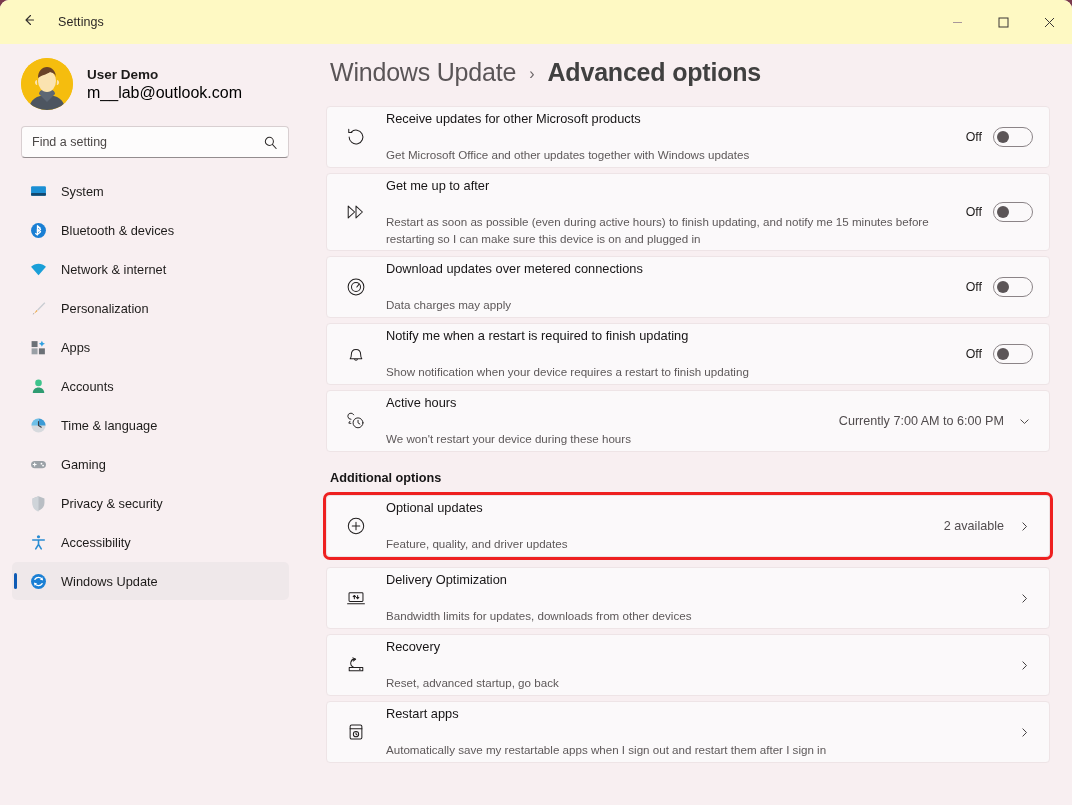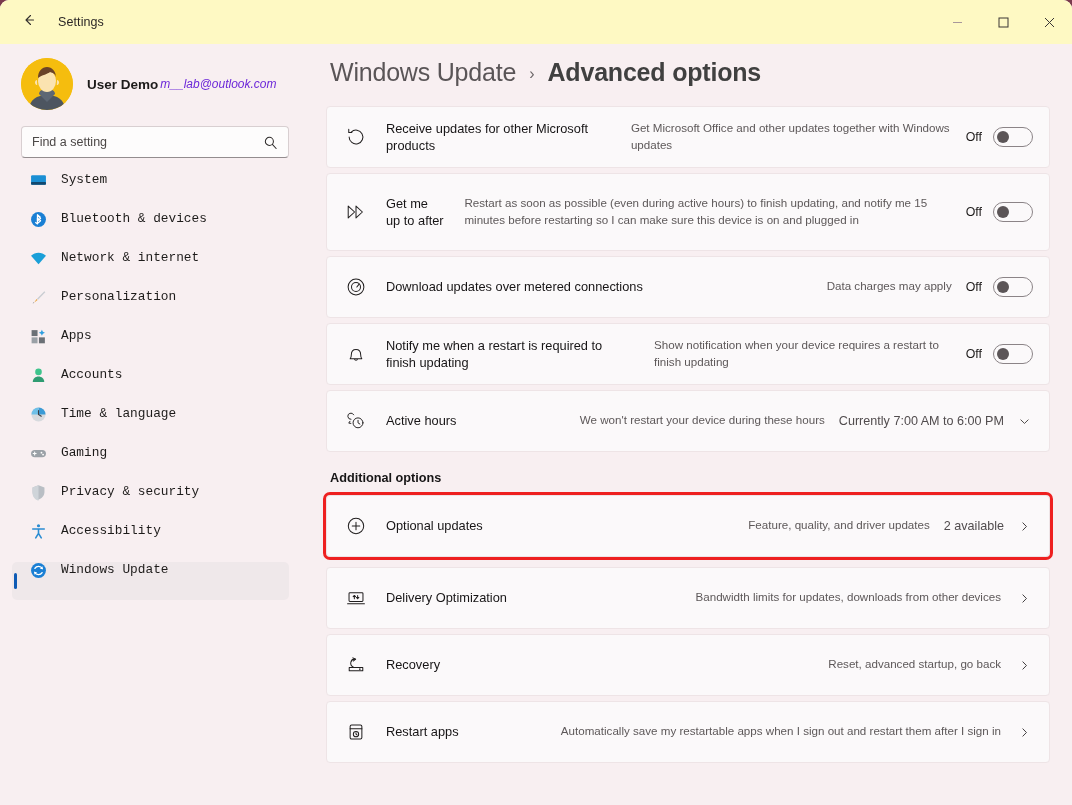--- a/index.html
+++ b/index.html
@@ -80,30 +80,29 @@
     padding: 14px 0 16px 9px;
   }
   .avatar {
     width: 52px; height: 52px;
     border-radius: 50%;
     flex: 0 0 52px;
     overflow: hidden;
     background: #f5bd0e;
     position: relative;
   }
-  .acct-text { display: flex; flex-direction: row; gap: 2px; }
+  .acct-text { display: flex; flex-direction: column; gap: 2px; }
   .acct-name {
     font-size: 13.5px;
     font-weight: bold;
     color: #1d1b1a;
   }
   .acct-mail {
-    font-size: 12px;
-    color: #6d28d9;
-    font-style: italic;
+    font-size: 16px;
+    color: #000000;
   }
 
   .searchbox {
     position: relative;
     margin: 0 0 14px 9px;
     height: 32px;
     background: #fdfcfc;
     border: 1px solid #d8cfd1;
     border-bottom-color: #938c8e;
     border-radius: 4px;
@@ -121,24 +120,24 @@
     color: #1d1b1a;
   }
   .searchbox input::placeholder { color: #4b4746; }
   .search-icon { color: #2c2928; display: flex; }
 
   .nav { display: flex; flex-direction: column; gap: 1px; }
   .nav-item {
     position: relative;
     height: 38px;
     display: flex;
+    align-items: center;
     gap: 14px;
     padding-left: 18px;
     border-radius: 5px;
-    font-family: Liberation Mono, monospace;
   }
   .nav-item.sel { background: #efe8ea; }
   .nav-item.sel::before {
     content: "";
     position: absolute;
     left: 2px; top: 50%;
     transform: translateY(-50%);
     width: 3px; height: 16px;
     border-radius: 2px;
     background: #0f5bb5;
@@ -197,21 +196,21 @@
     margin-bottom: 10px;
     position: relative;
     z-index: 3;
   }
   .card-ico {
     width: 30px; flex: 0 0 30px;
     display: flex; align-items: center; justify-content: center;
     color: #201e1e;
     margin-right: 15px;
   }
-  .card-text { flex: 1; min-width: 0; display: flex; gap: 20px; justify-content: space-between; }
+  .card-text { flex: 1; min-width: 0; display: flex; flex-direction: column; gap: 20px; }
   .card-title {
     font-size: 12.8px;
     color: #171516;
     line-height: 1.35;
   }
   .card-sub {
     font-size: 11.6px;
     color: #5d5859;
     line-height: 1.45;
   }

